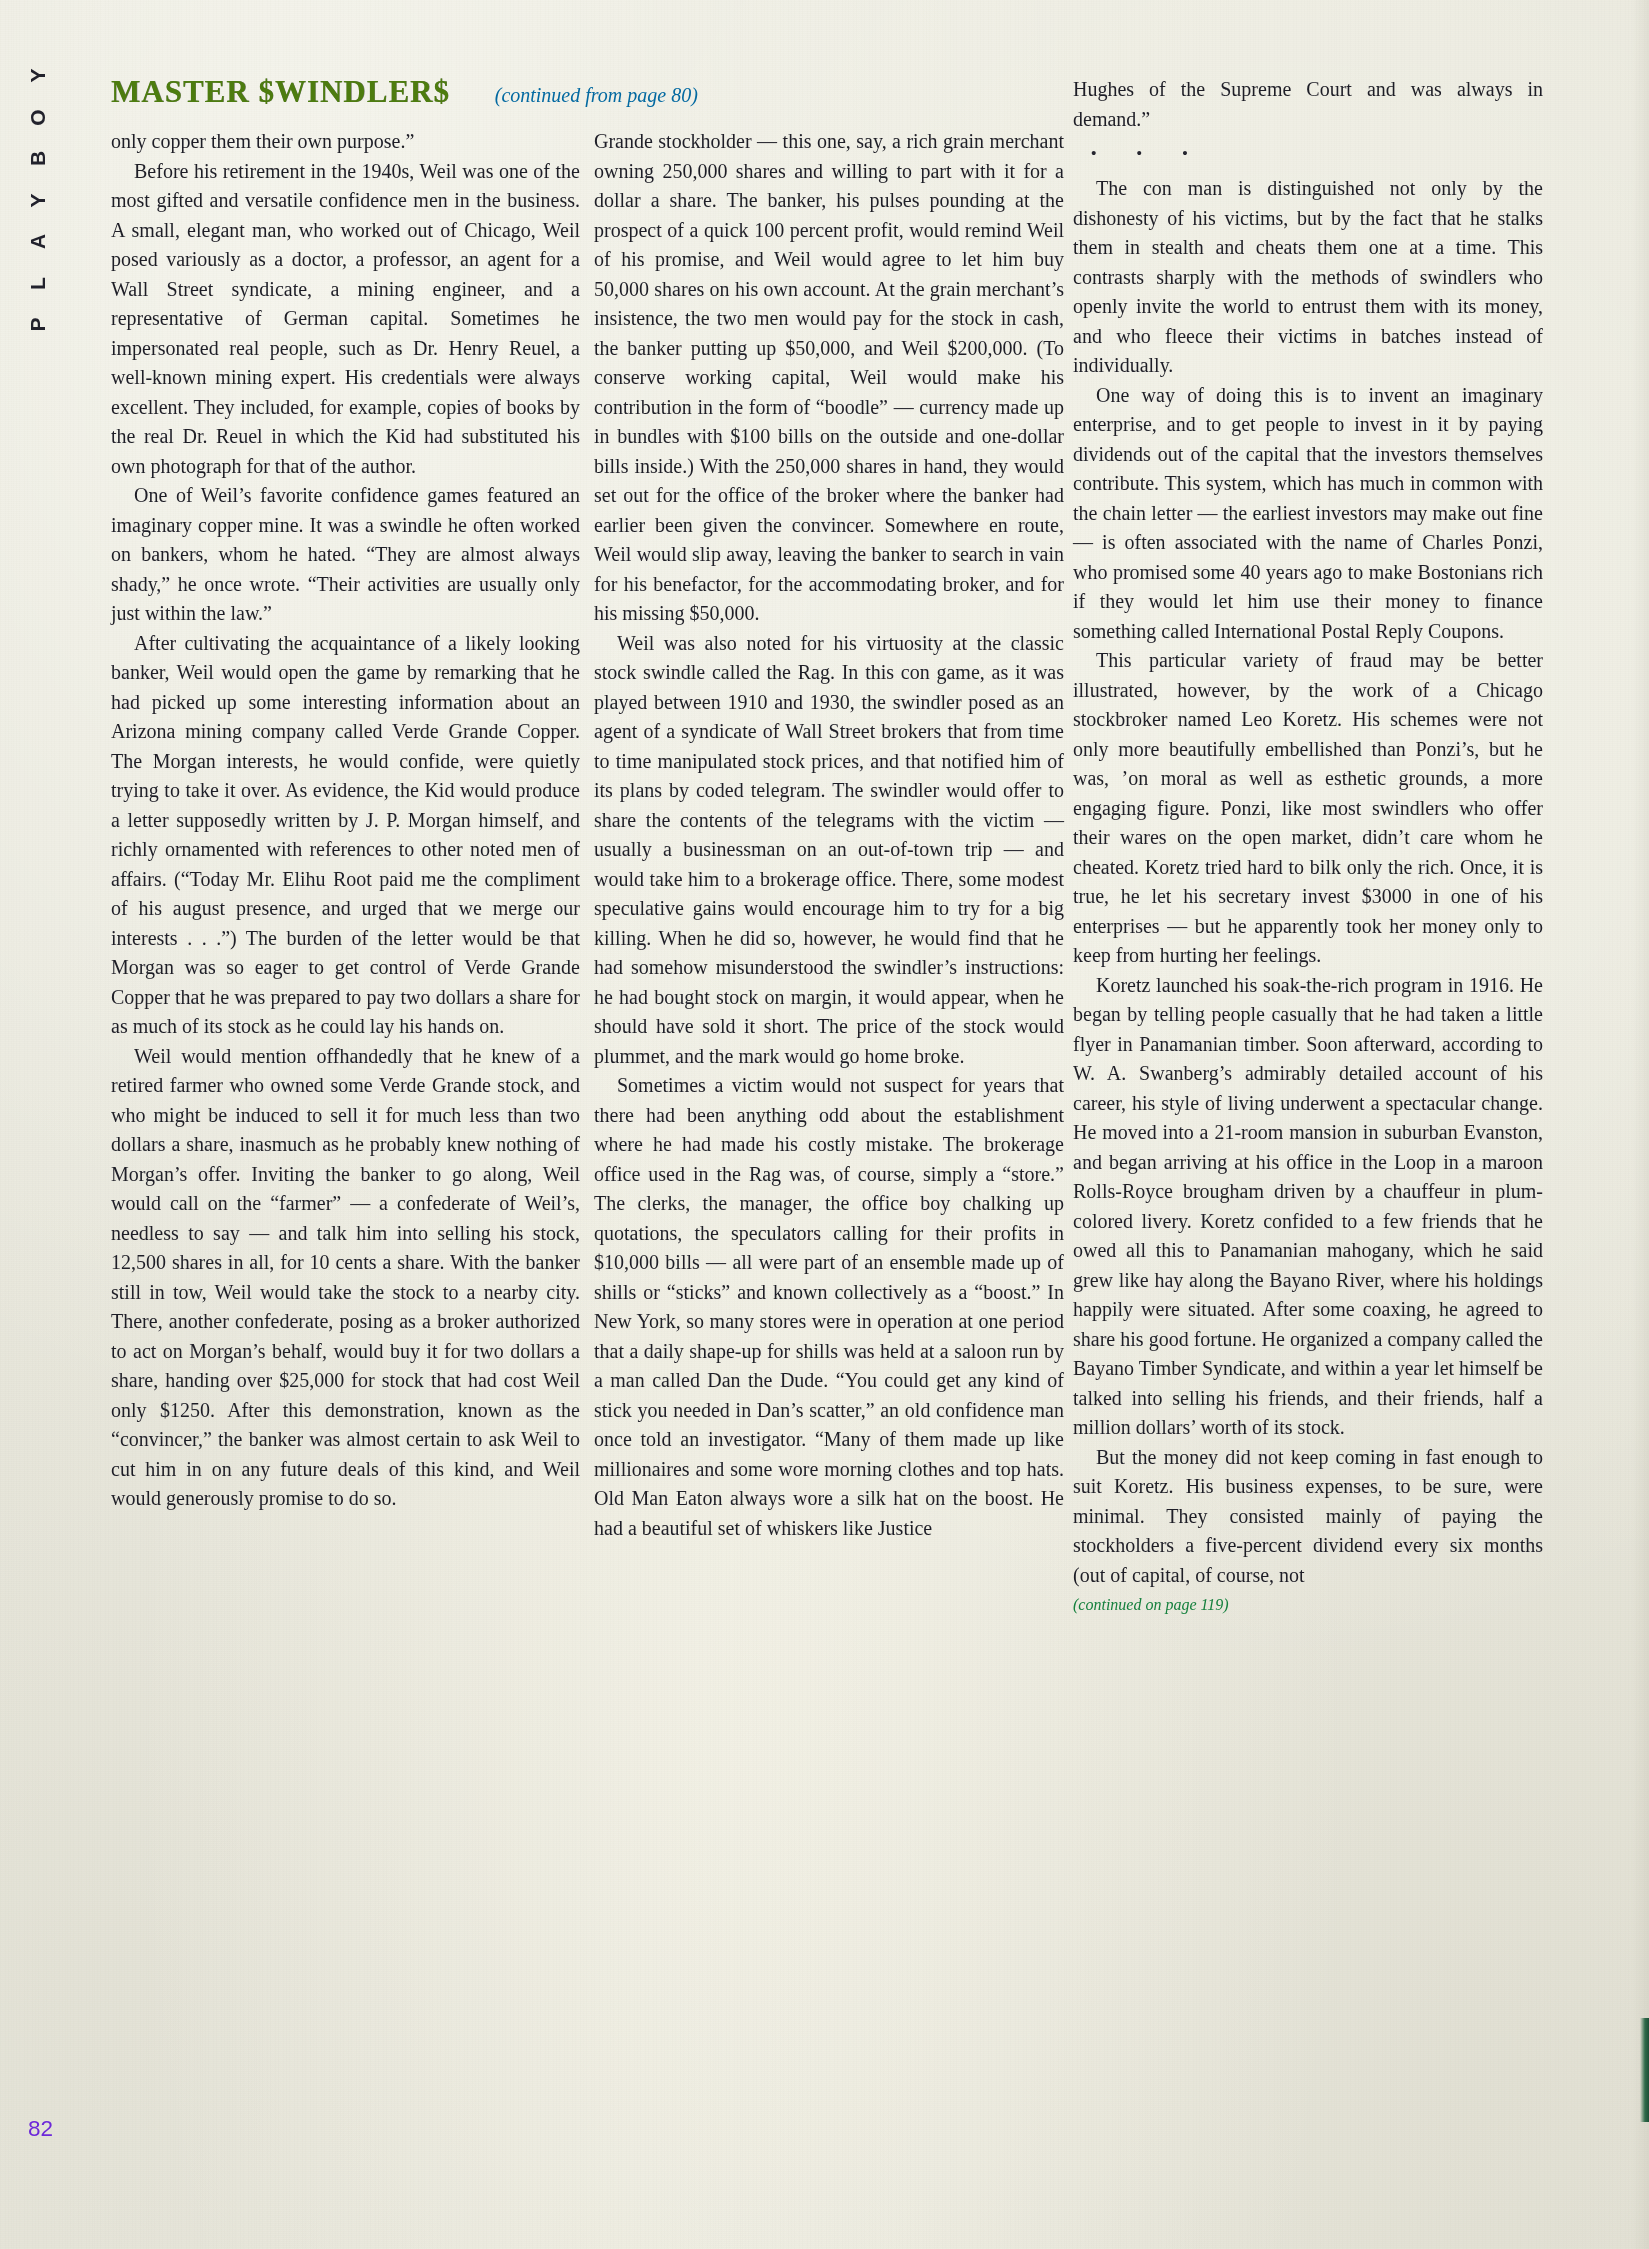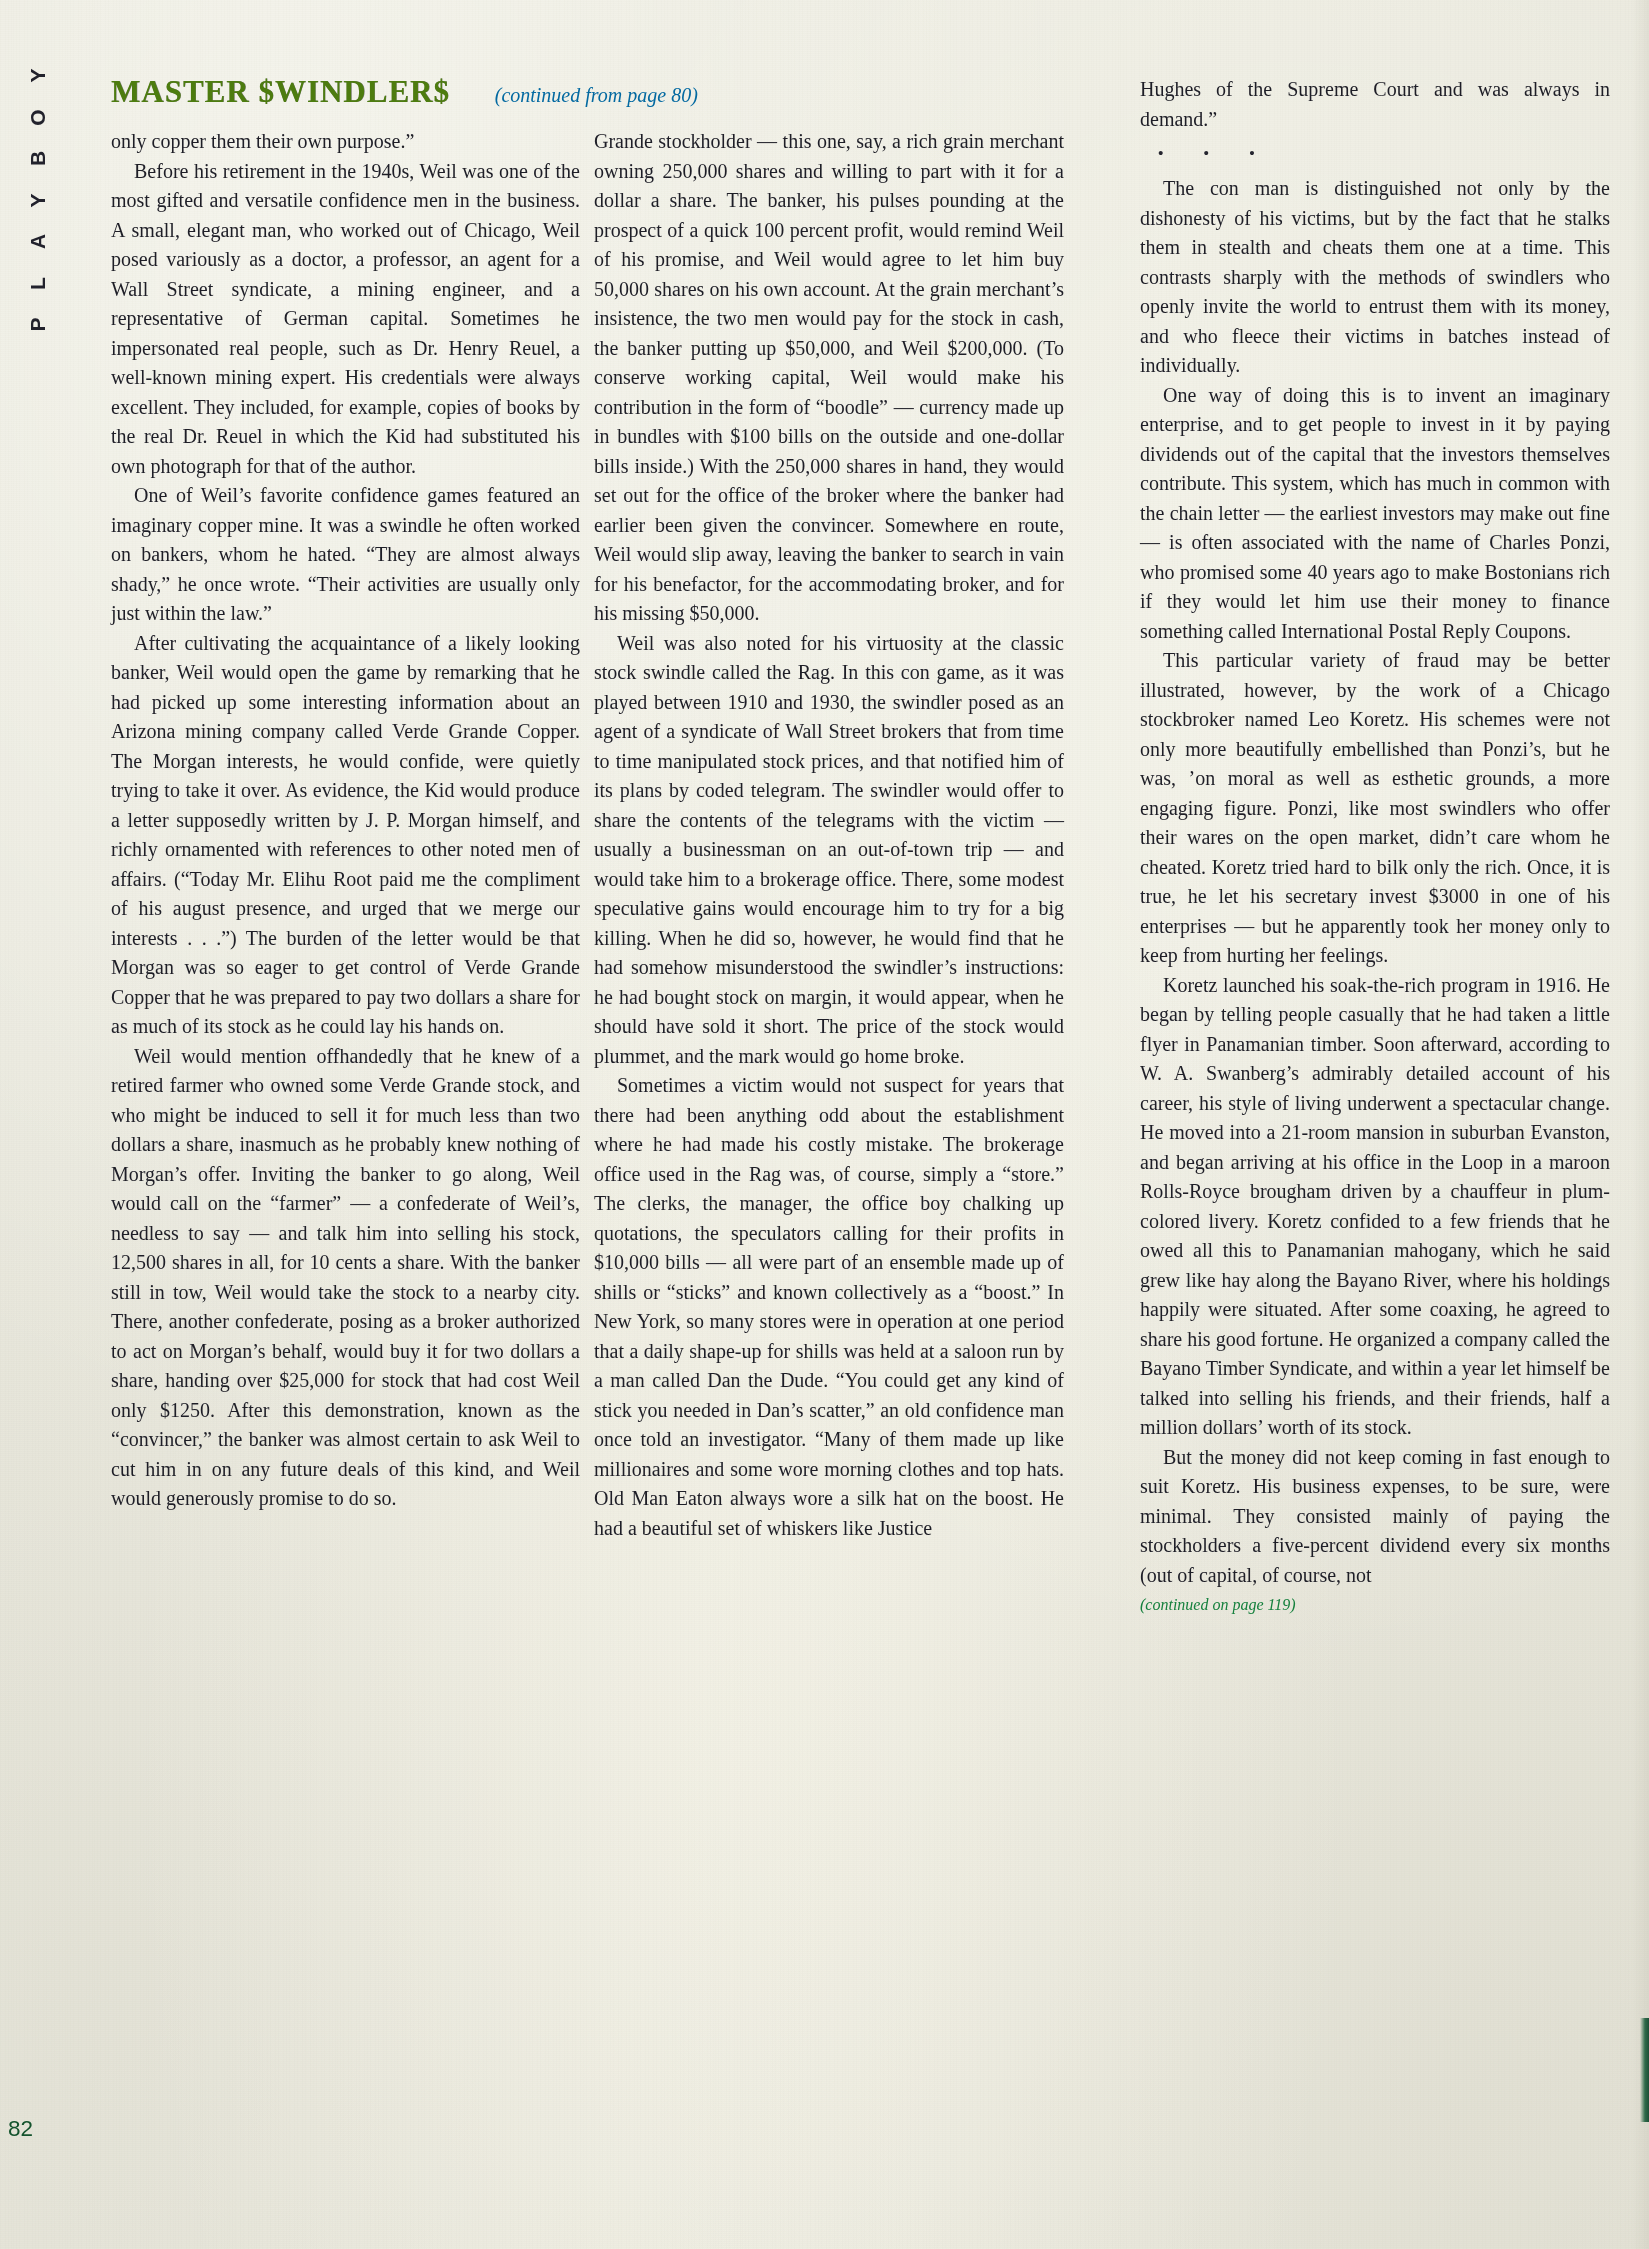--- a/index.html
+++ b/index.html
@@ -115,21 +115,21 @@
     margin: 0;
     text-indent: 0;
   }
   .col p.ind {
     text-indent: 23px;
   }
   .col p:last-child { text-align: justify; }
 
   #col1 { left: 111px; }
   #col2 { left: 594px; width: 470px; }
-  #col3 { left: 1140px; width: 470px; top: 75px; }
+  #col3 { left: 1073px; width: 470px; top: 75px; }
 
   
   .col p { text-align-last: left; }
 
   .dots-break {
     text-align: center;
     text-align-last: center;
     letter-spacing: 17.7px;
     font-size: 17px;
     line-height: 40px;
@@ -141,26 +141,26 @@
     text-align: right;
     text-align-last: right;
     font-style: italic;
     font-size: 16px;
     line-height: 29.5px;
     color: #15803d;
   }
 
   .folio {
     position: absolute;
-    left: 8px;
+    left: 28px;
     top: 2116px;
     font-family: "Liberation Sans", "DejaVu Sans", sans-serif;
     font-weight: 400;
     font-size: 22.5px;
-    color: #14532d;
+    color: #6d28d9;
     z-index: 5;
   }
 
   .edge-artifact {
     position: absolute;
     right: 0px;
     top: 2018px;
     width: 8.9px;
     height: 104px;
     background: linear-gradient(to right, rgba(234,234,224,0) 0%, #2f6b4a 55%, #1d4f36 100%);

